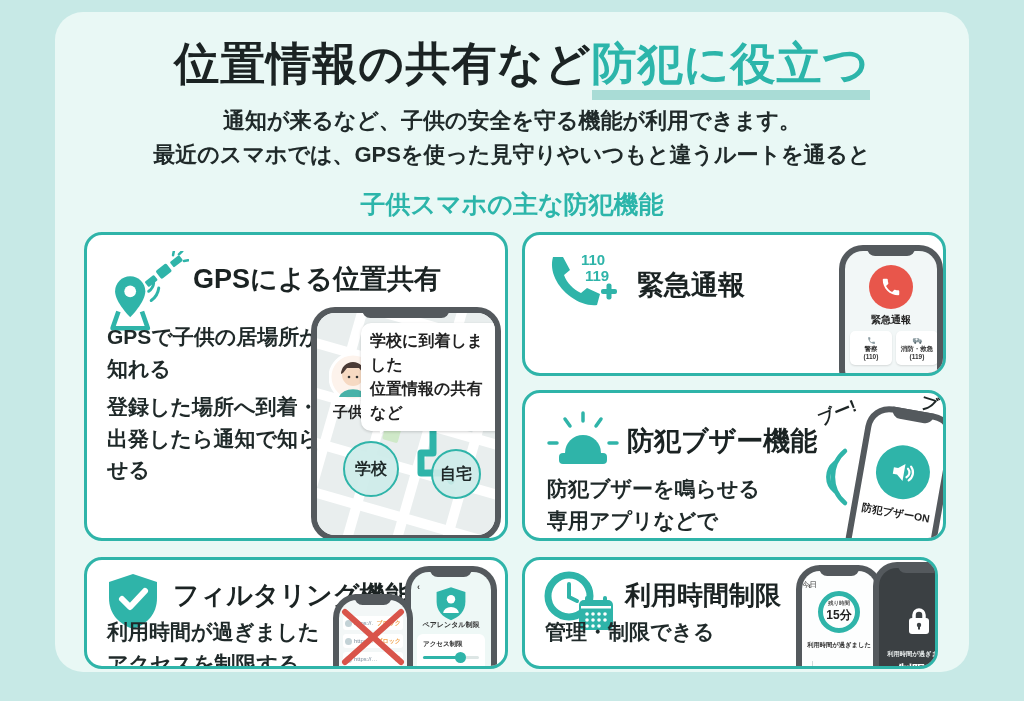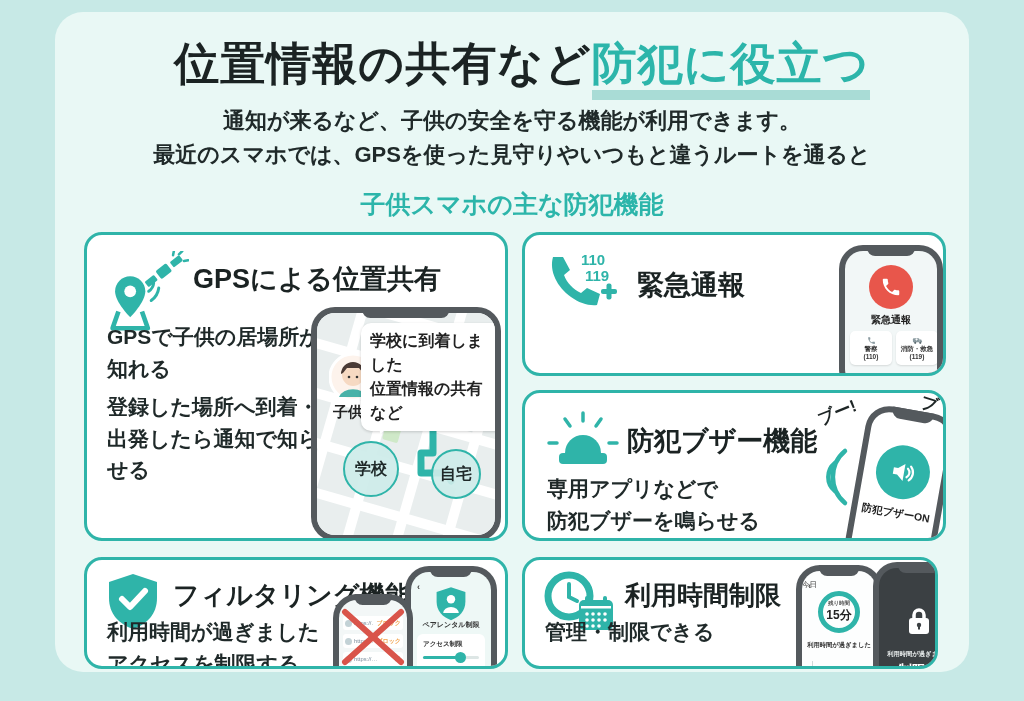--- a/index.html
+++ b/index.html
@@ -259,22 +259,22 @@
       <g stroke="#2fb4a9" stroke-width="3.5" stroke-linecap="round">
         <line x1="36" y1="4" x2="36" y2="12"></line>
         <line x1="18" y1="10" x2="23" y2="17"></line>
           <line x1="54" y1="10" x2="49" y2="17"></line>
         <line x1="2" y1="34" x2="10" y2="34"></line>
           <line x1="62" y1="34" x2="70" y2="34"></line>
       </g>
     </svg>
     <div class="card-title">防犯ブザー機能</div>
     <div class="card-body" id="buz-p">
+      <div>防犯ブザーを鳴らせる</div>
       <div>専用アプリなどで</div>
-      <div>防犯ブザーを鳴らせる</div>
     </div>
     <div class="boo" id="boo-left">ブー!</div>
     <div class="boo" id="boo-right">ブー!</div>
     <svg class="wave" id="wave-left" width="26" height="64" viewBox="0 0 26 64">
       <path d="M22 6 a34 34 0 0 0 0 52" stroke="#2fb4a9" stroke-width="4.5" fill="none" stroke-linecap="round"></path>
       <path d="M12 18 a18 18 0 0 0 0 28" stroke="#2fb4a9" stroke-width="4.5" fill="none" stroke-linecap="round"></path>
     </svg>
     <svg class="wave" id="wave-right" width="26" height="64" viewBox="0 0 26 64">
       <path d="M4 6 a34 34 0 0 1 0 52" stroke="#2fb4a9" stroke-width="4.5" fill="none" stroke-linecap="round"></path>
       <path d="M14 18 a18 18 0 0 1 0 28" stroke="#2fb4a9" stroke-width="4.5" fill="none" stroke-linecap="round"></path>

